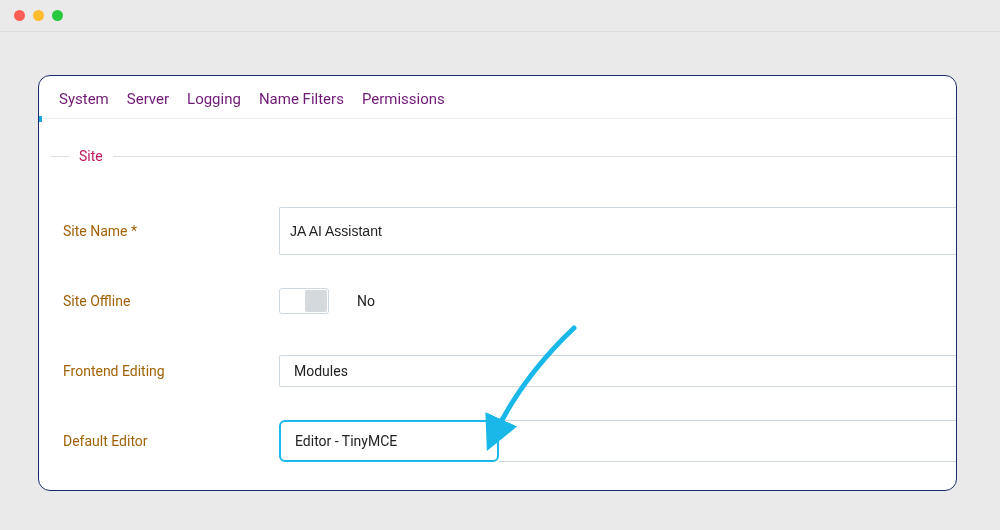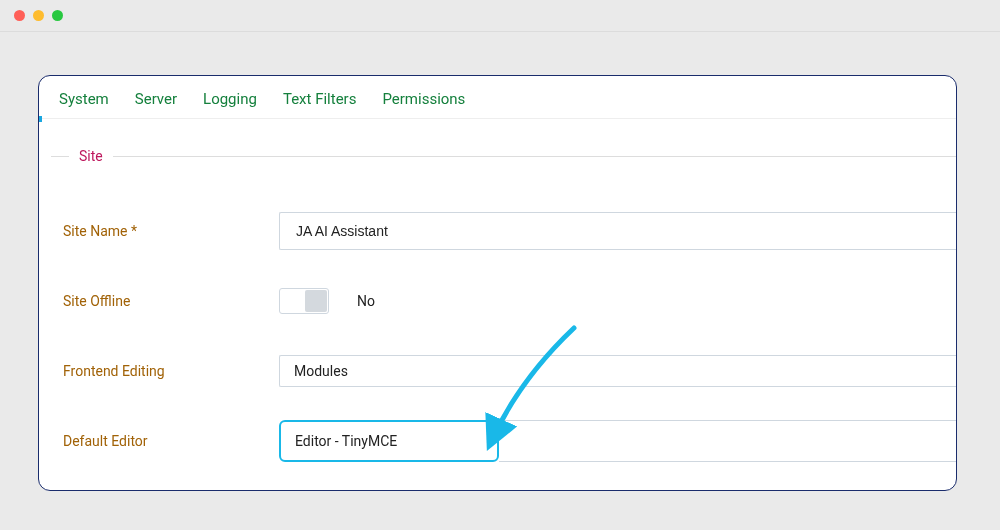--- a/index.html
+++ b/index.html
@@ -31,25 +31,25 @@
     width: 919px;
     height: 416px;
     background: #fff;
     border: 1px solid #1a2c6c;
     border-radius: 12px;
     overflow: hidden;
   }
 
   .tabs {
     display: flex;
-    gap: 26px;
+    gap: 18px;
     padding: 14px 20px 10px 20px;
     border-bottom: 1px solid #eee;
     font-size: 15px;
-    color: #15803d;
+    color: #701a75;
   }
   .tabs .tab {
     cursor: pointer;
   }
   .tabs .tab.active {
     font-weight: 400;
   }
 
   .active-indicator {
     position: absolute;
@@ -100,25 +100,25 @@
     padding-left: 4px;
   }
 
   .form-control {
     flex: 1;
     position: relative;
   }
 
   .text-input {
     width: 100%;
-    height: 38px;
+    height: 48px;
     border: 1px solid #cfd7df;
     border-right: none;
     border-radius: 2px 0 0 2px;
-    padding: 0 16px;
+    padding: 0 10px;
     font-size: 14px;
     color: #222;
     background: #fff;
   }
 
   .select-input {
     width: 100%;
     height: 32px;
     border: 1px solid #cfd7df;
     border-right: none;
@@ -200,21 +200,21 @@
   <div class="dot yellow"></div>
   <div class="dot green"></div>
 </div>
 
 <div class="panel">
 
   <div class="tabs">
     <div class="tab active">System</div>
     <div class="tab">Server</div>
     <div class="tab">Logging</div>
-    <div class="tab">Text Filters</div>
+    <div class="tab">Name Filters</div>
     <div class="tab">Permissions</div>
   </div>
   <div class="active-indicator"></div>
 
   <div class="fieldset-line"></div>
   <div class="fieldset-label">Site</div>
 
   <div class="form-body">
 
     <div class="form-row">

